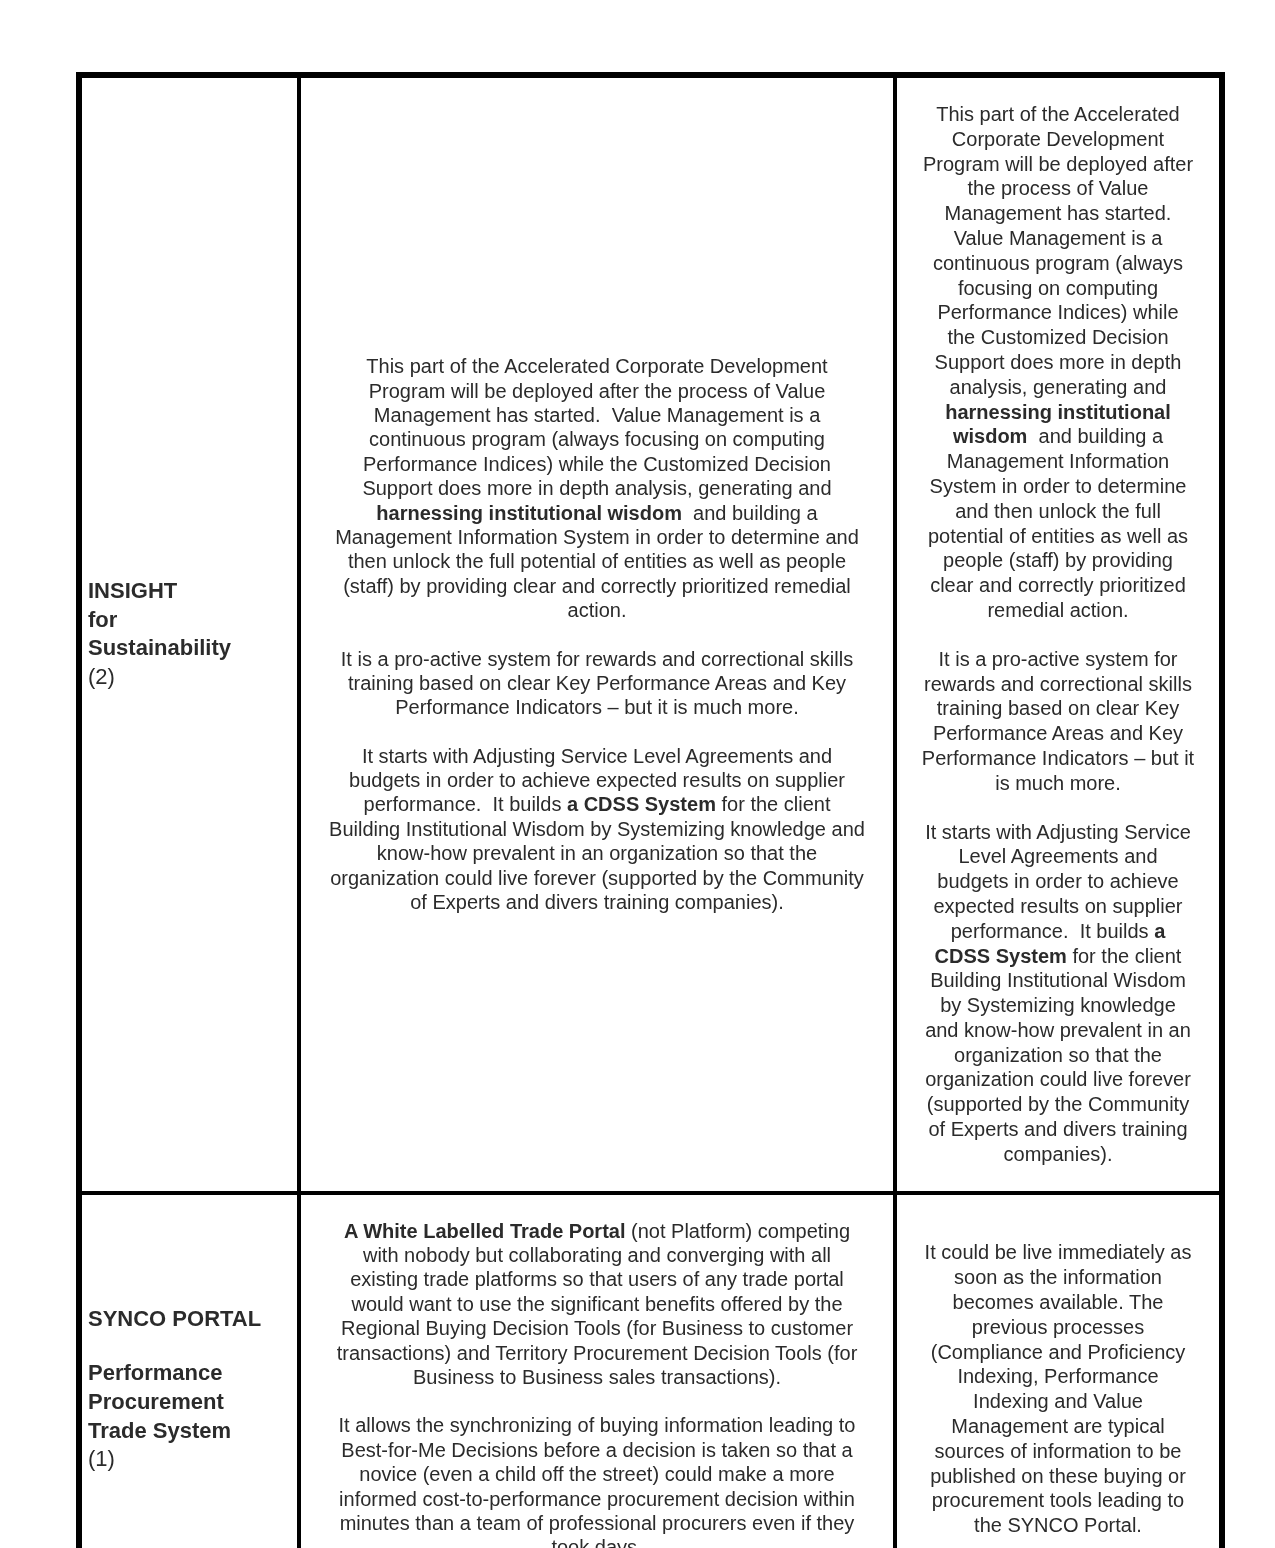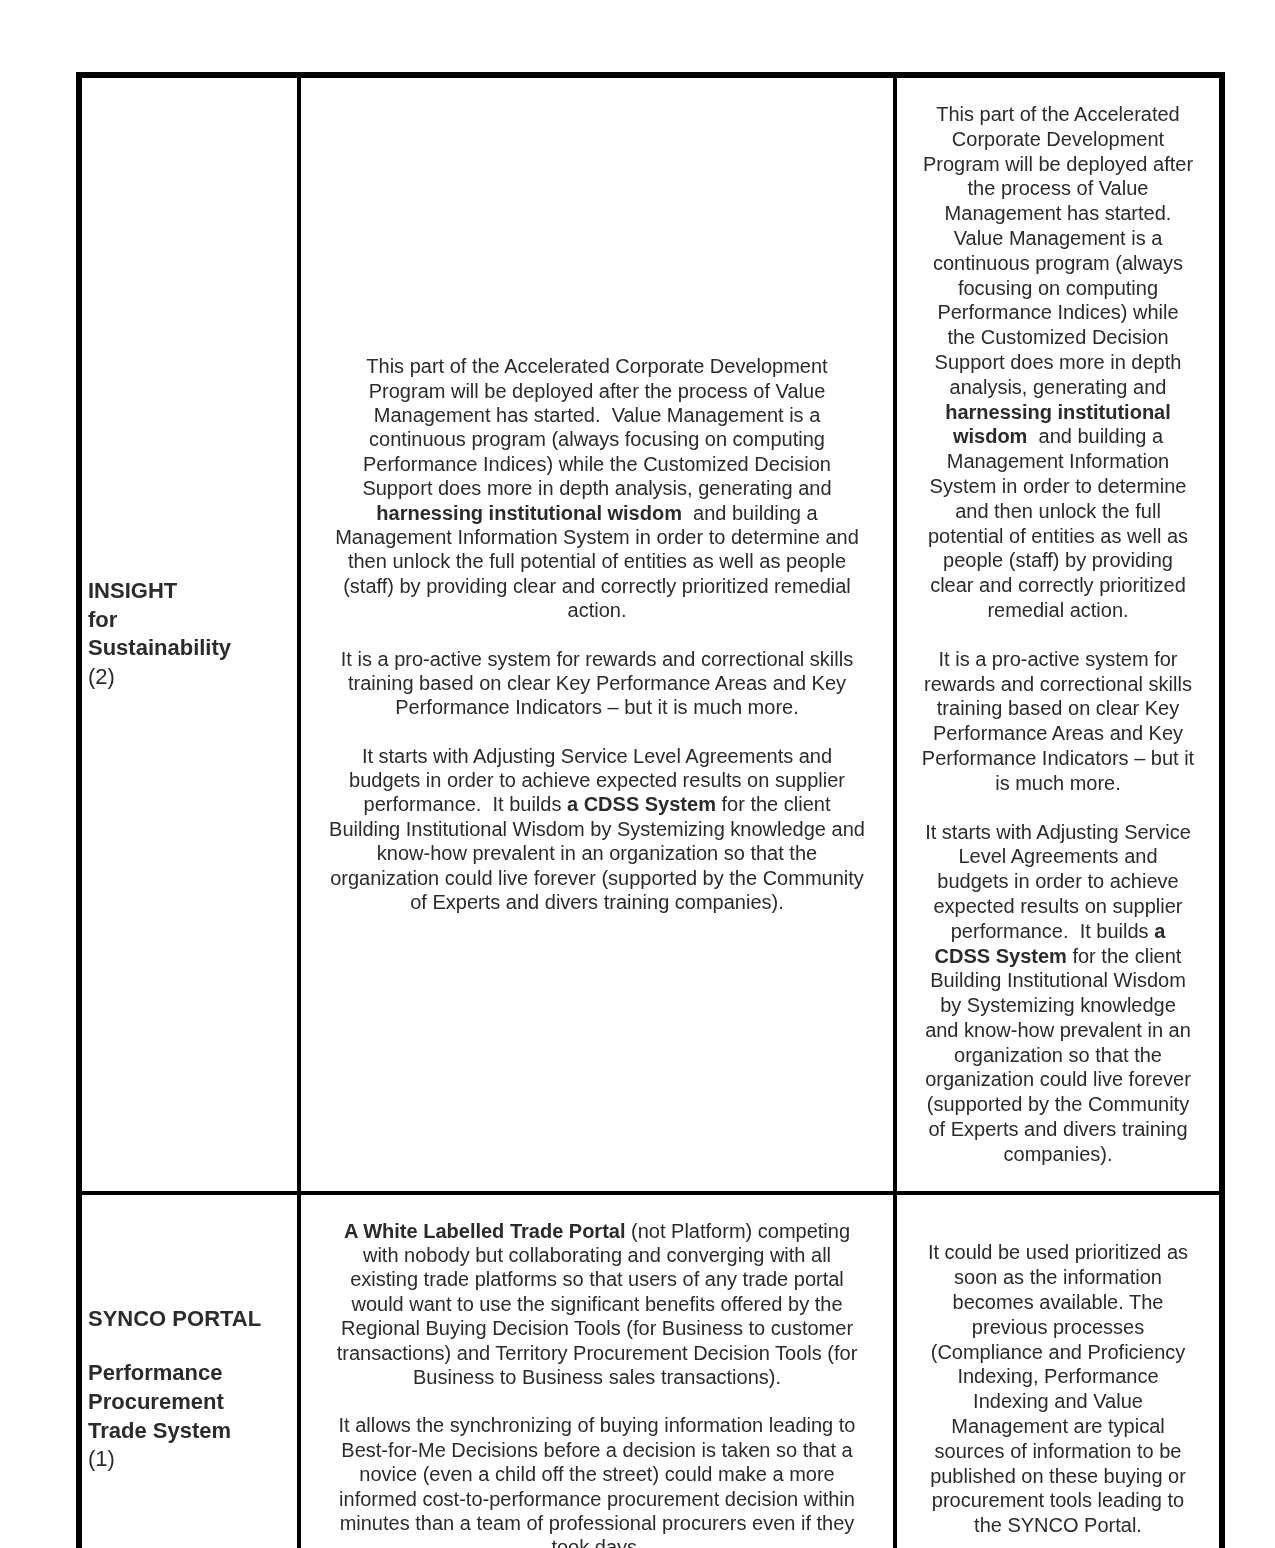--- a/index.html
+++ b/index.html
@@ -97,18 +97,18 @@
           <div class="label-line">Performance</div>
           <div class="label-line">Procurement</div>
           <div class="label-line">Trade System</div>
           <div class="label-line label-number">(1)</div>
         </td>
         <td class="body-cell">
           <p><b>A White Labelled Trade Portal</b><span> (not Platform) competing with nobody but collaborating and converging with all existing trade platforms so that users of any trade portal would want to use the significant benefits offered by the Regional Buying Decision Tools (for Business to customer transactions) and Territory Procurement Decision Tools (for Business to Business sales transactions).</span></p>
           <p>It allows the synchronizing of buying information leading to Best-for-Me Decisions before a decision is taken so that a novice (even a child off the street) could make a more informed cost-to-performance procurement decision within minutes than a team of professional procurers even if they took days.</p>
         </td>
         <td class="body-cell right-cell">
-          <p>It could be used prioritized as soon as the information becomes available. The previous processes (Compliance and Proficiency Indexing, Performance Indexing and Value Management are typical sources of information to be published on these buying or procurement tools leading to the SYNCO Portal.</p>
+          <p>It could be live immediately as soon as the information becomes available. The previous processes (Compliance and Proficiency Indexing, Performance Indexing and Value Management are typical sources of information to be published on these buying or procurement tools leading to the SYNCO Portal.</p>
         </td>
       </tr>
     </tbody>
   </table>
 </div>
 
 </body></html>

